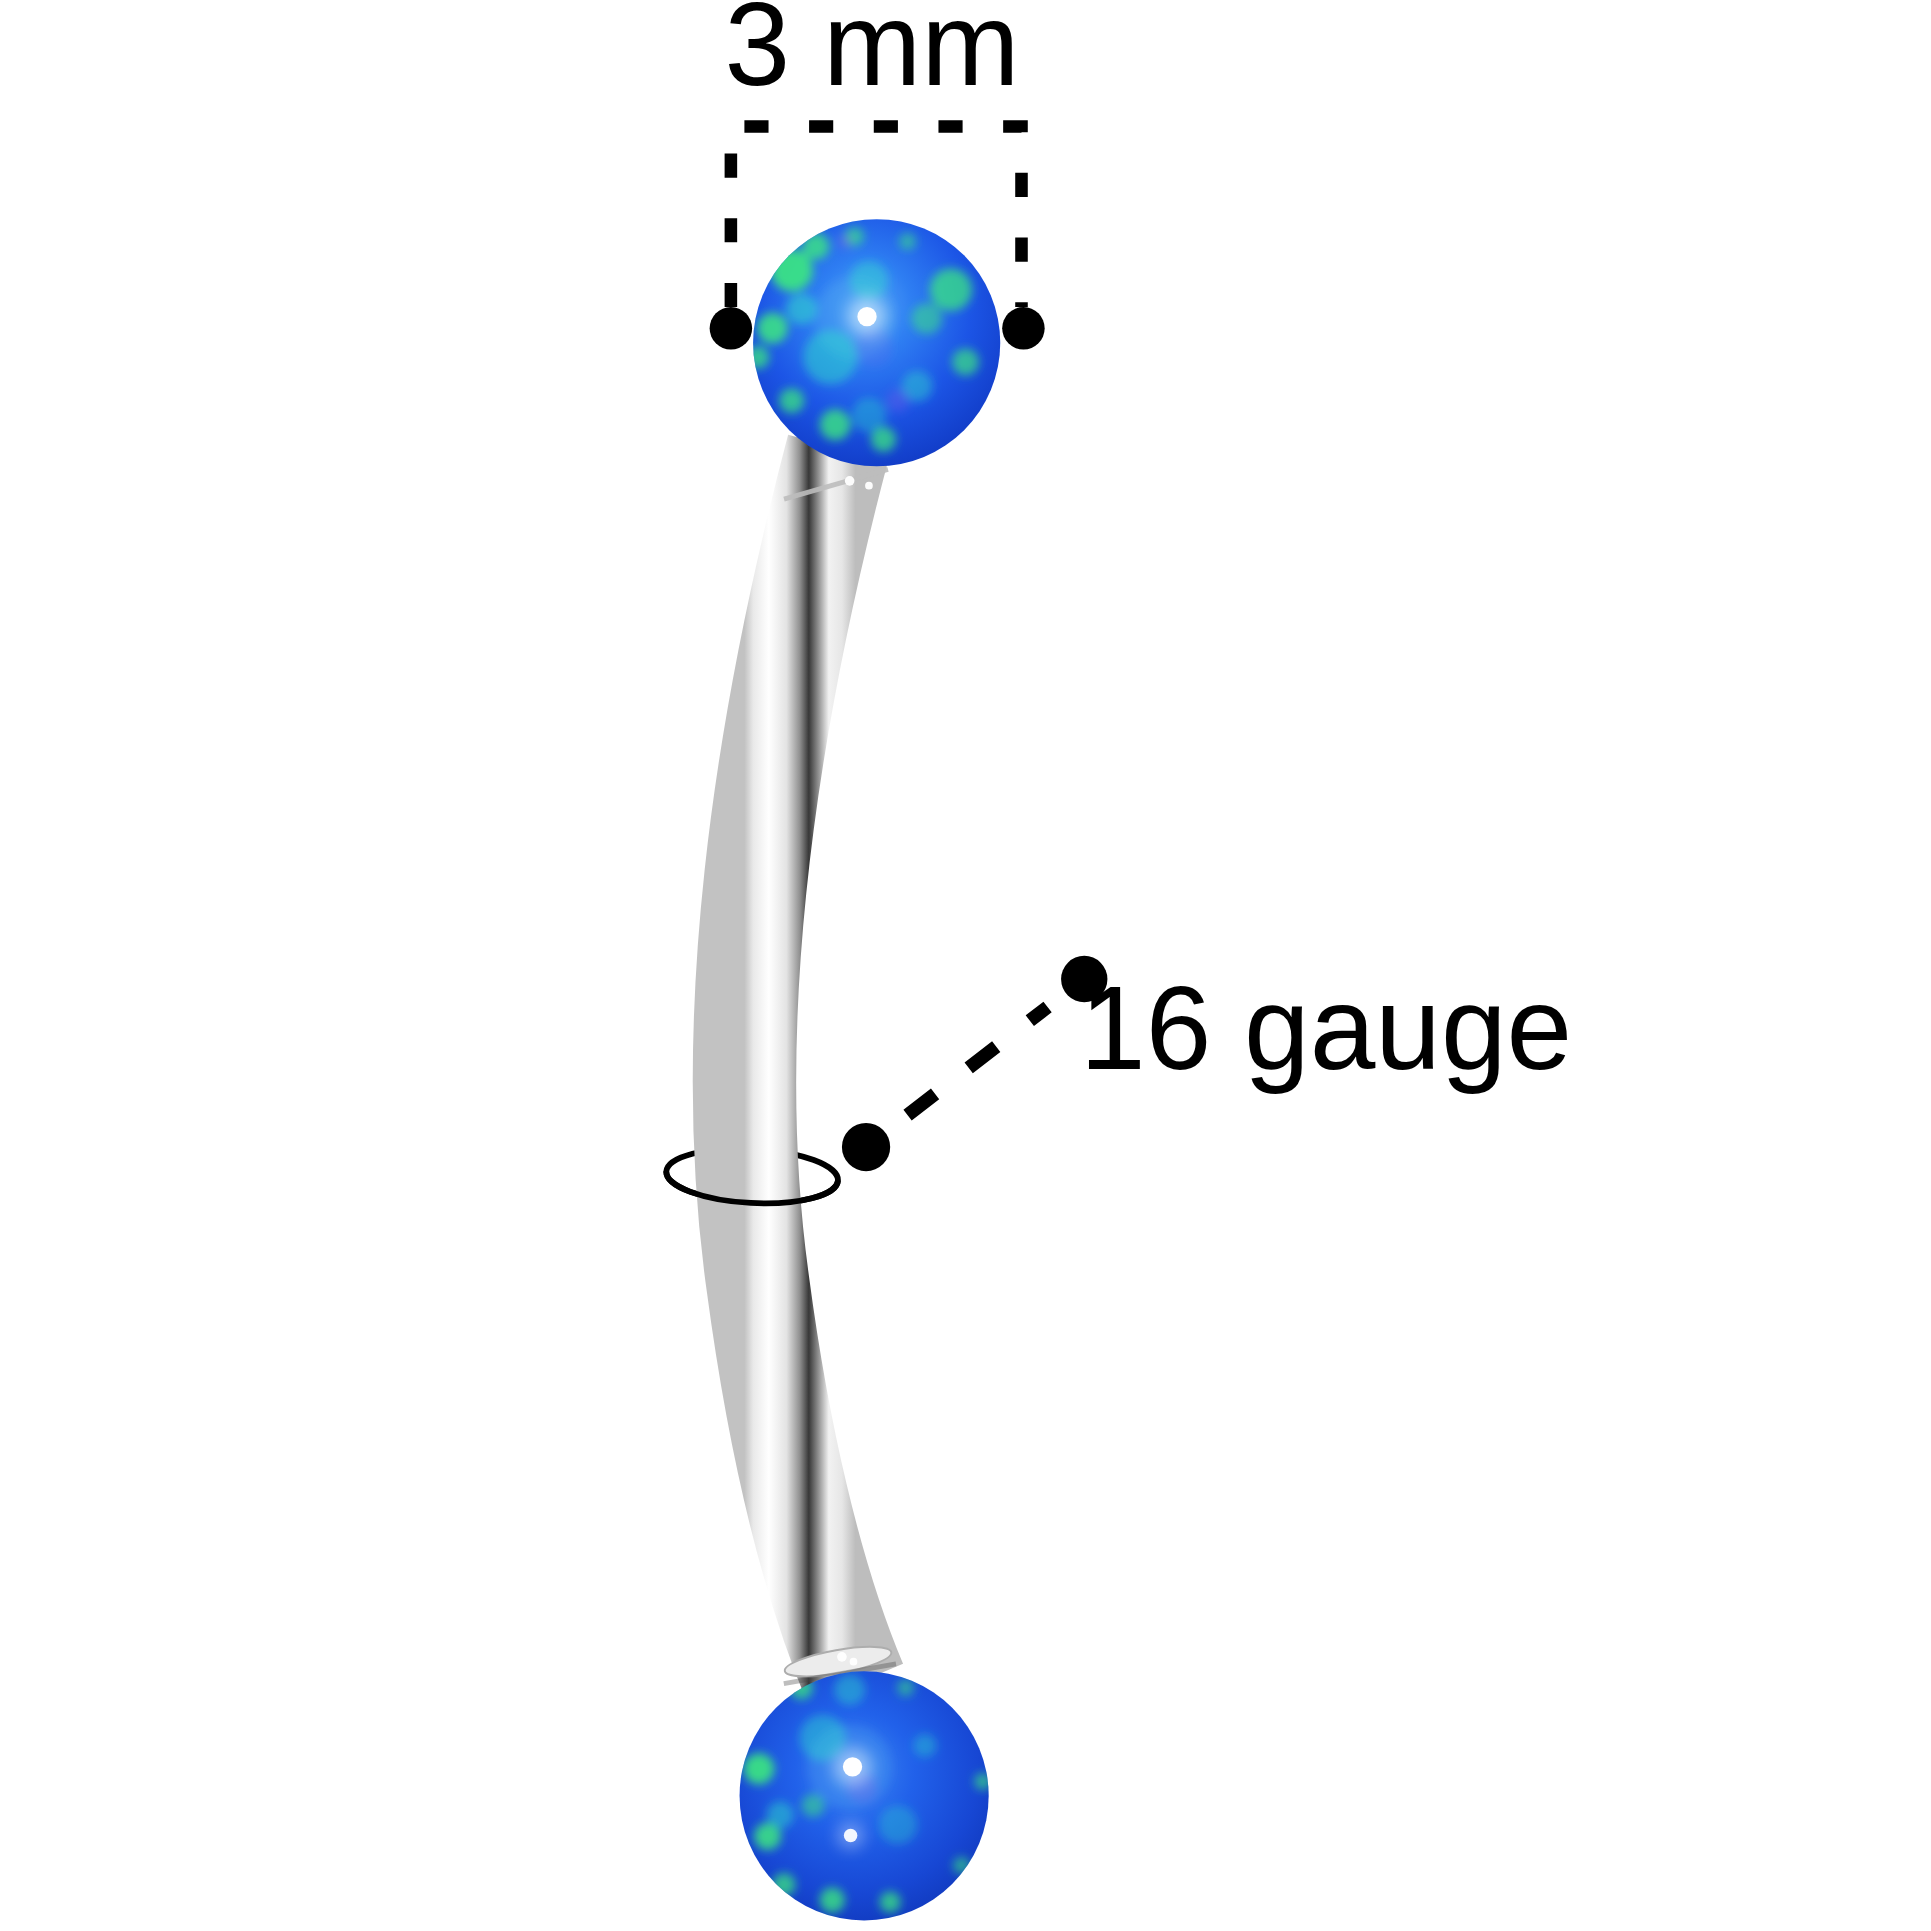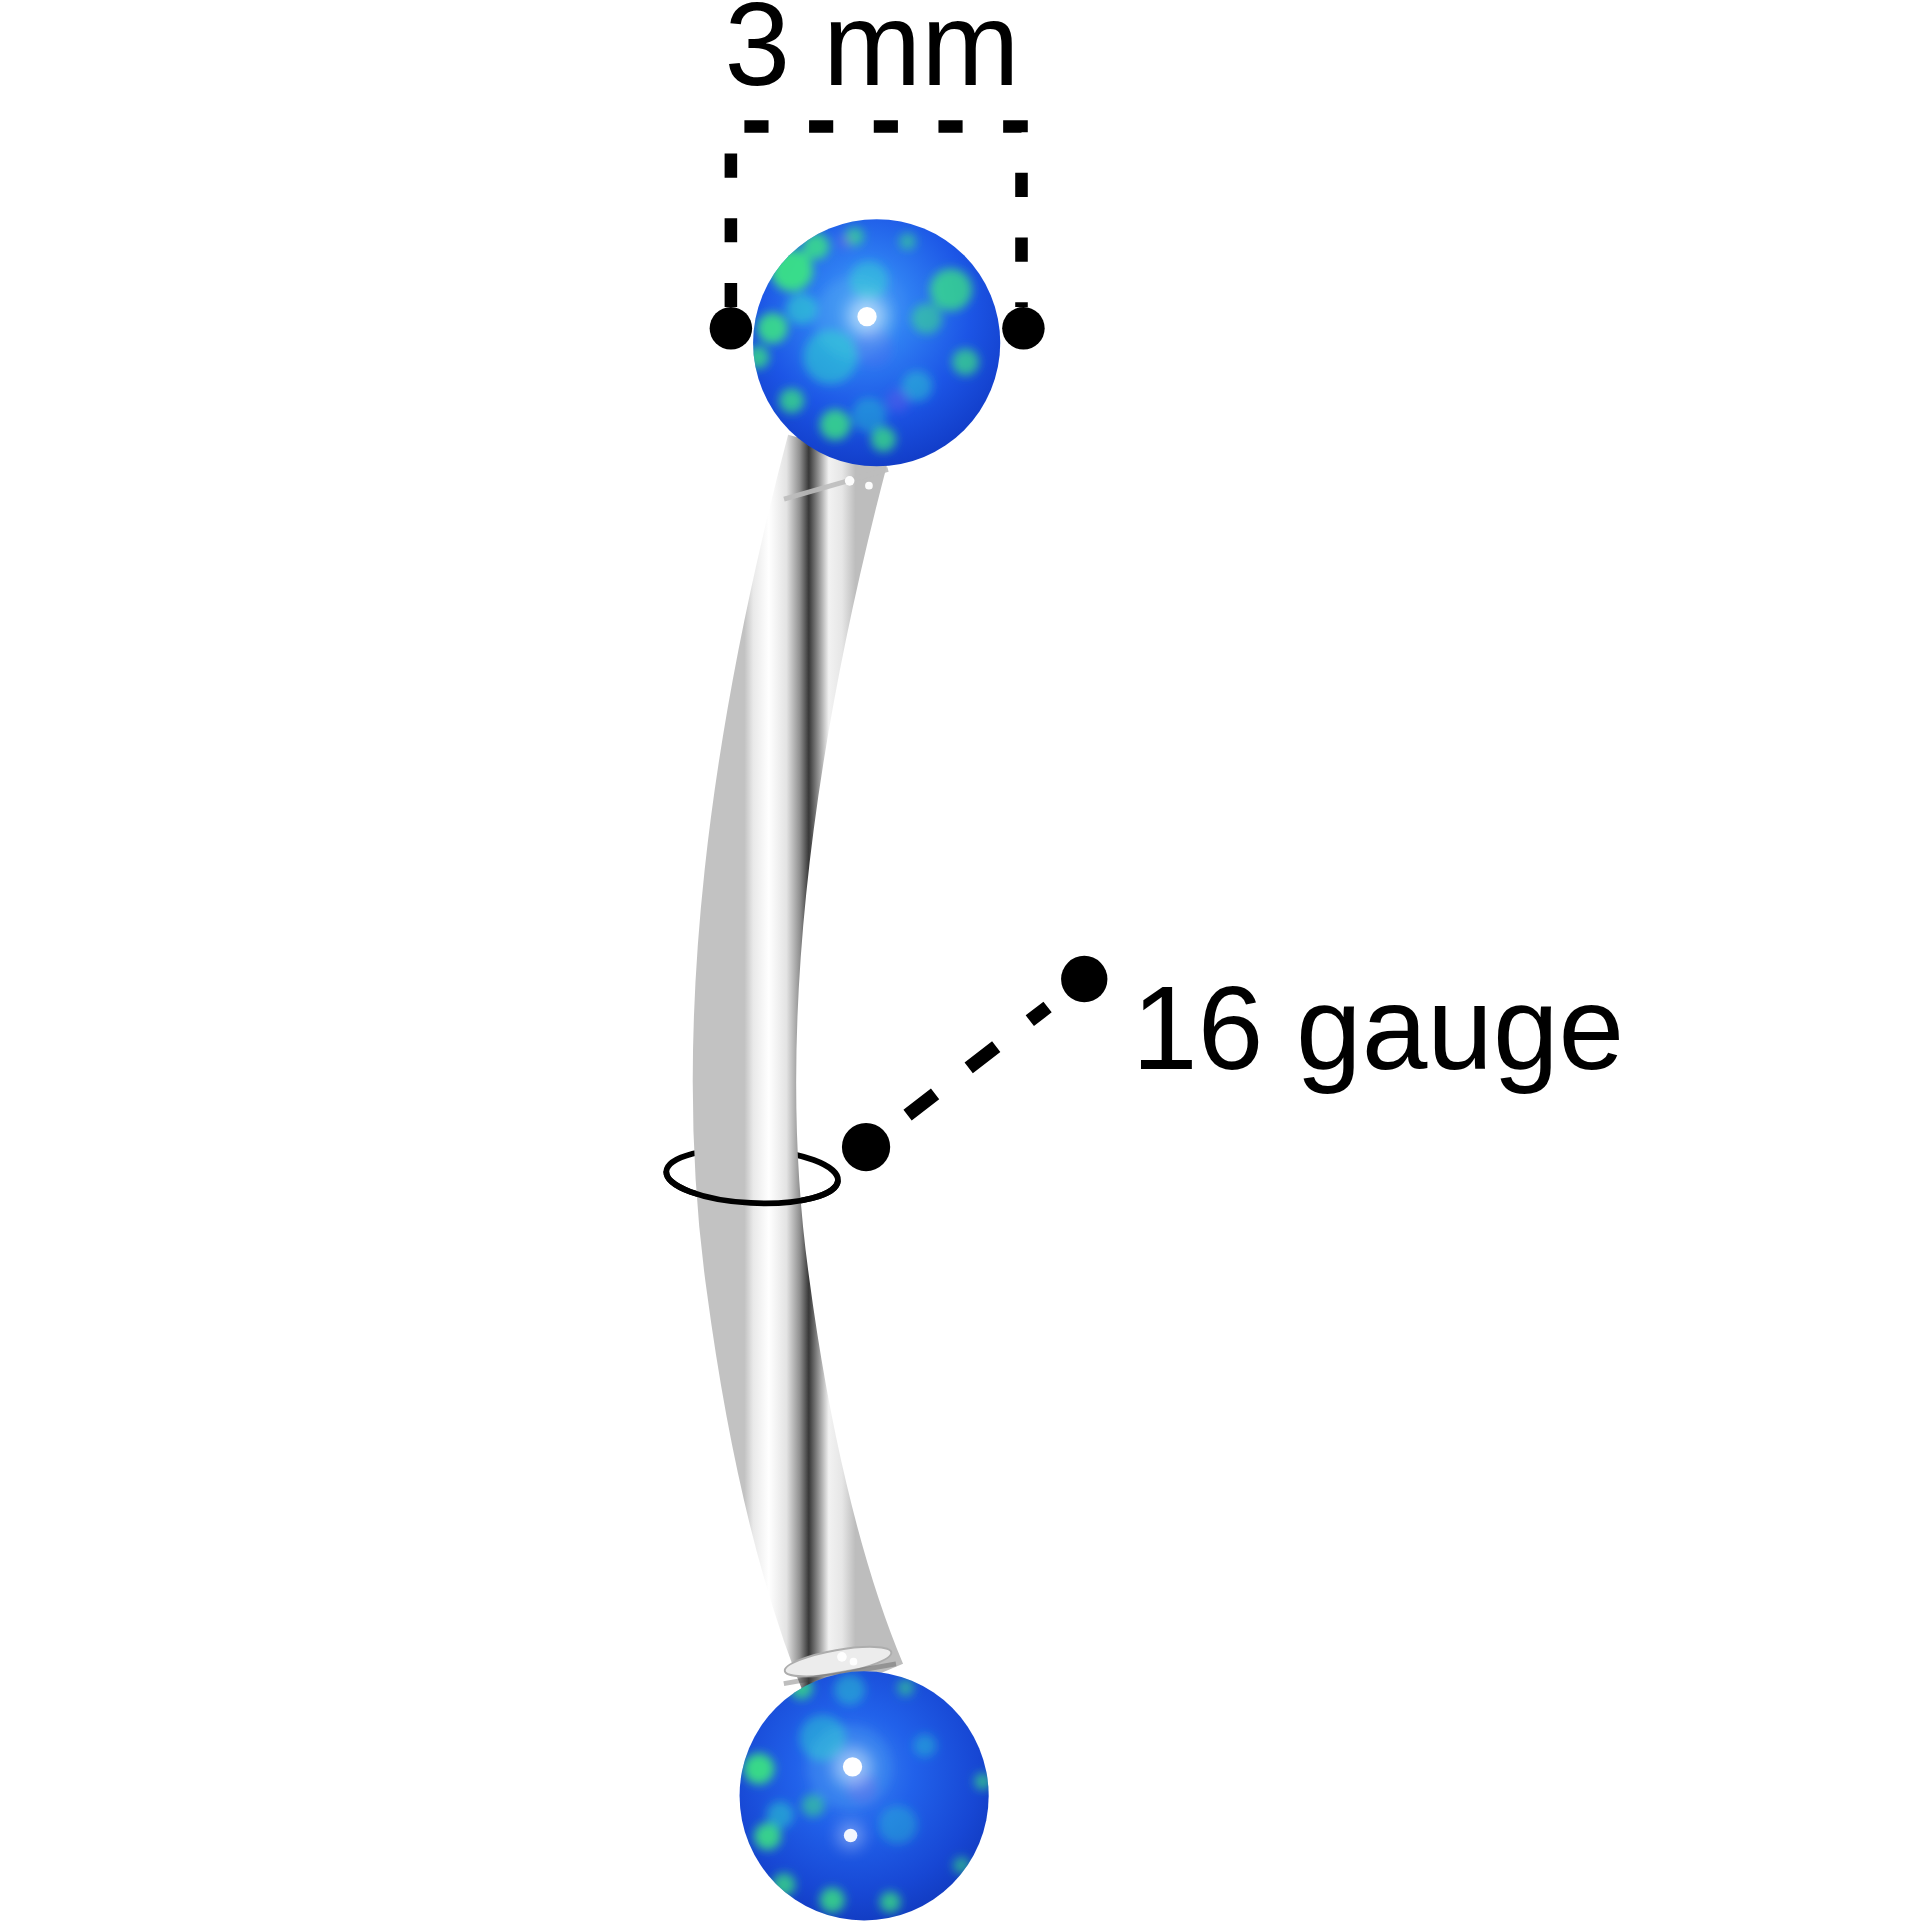--- a/index.html
+++ b/index.html
@@ -34,21 +34,21 @@
   #label-ball-diameter {
     left: 872px;
     top: -15.4px;
     transform: translateX(-50%);
   }
   #label-bar-thickness {
     left: 1132px;
     top: 817px;
   }
   #label-bar-gauge {
-    left: 1132px;
+    left: 1080px;
     top: 969px;
   }
 </style>
 </head>
 <body>
 
 <div id="stage">
 
   <svg id="artwork" viewBox="0 0 2000 2000" xmlns="http://www.w3.org/2000/svg">
     <defs>

